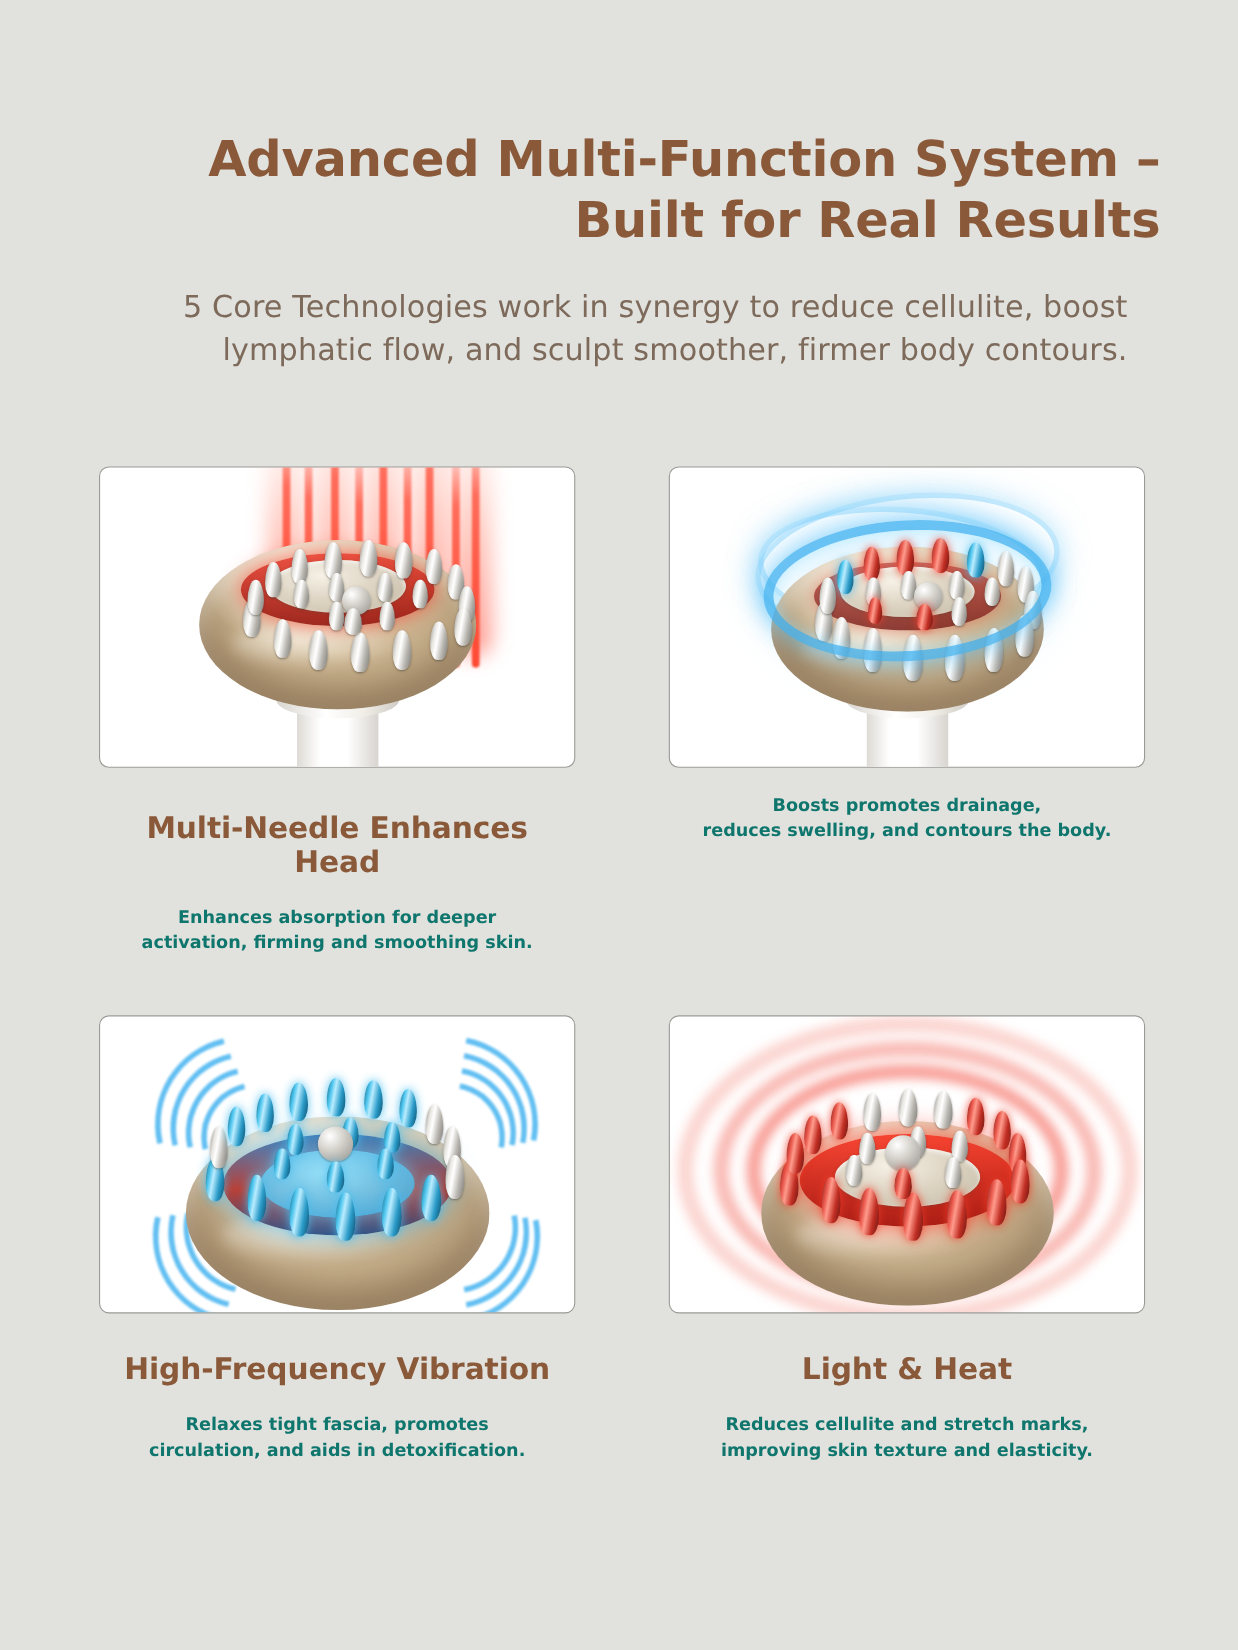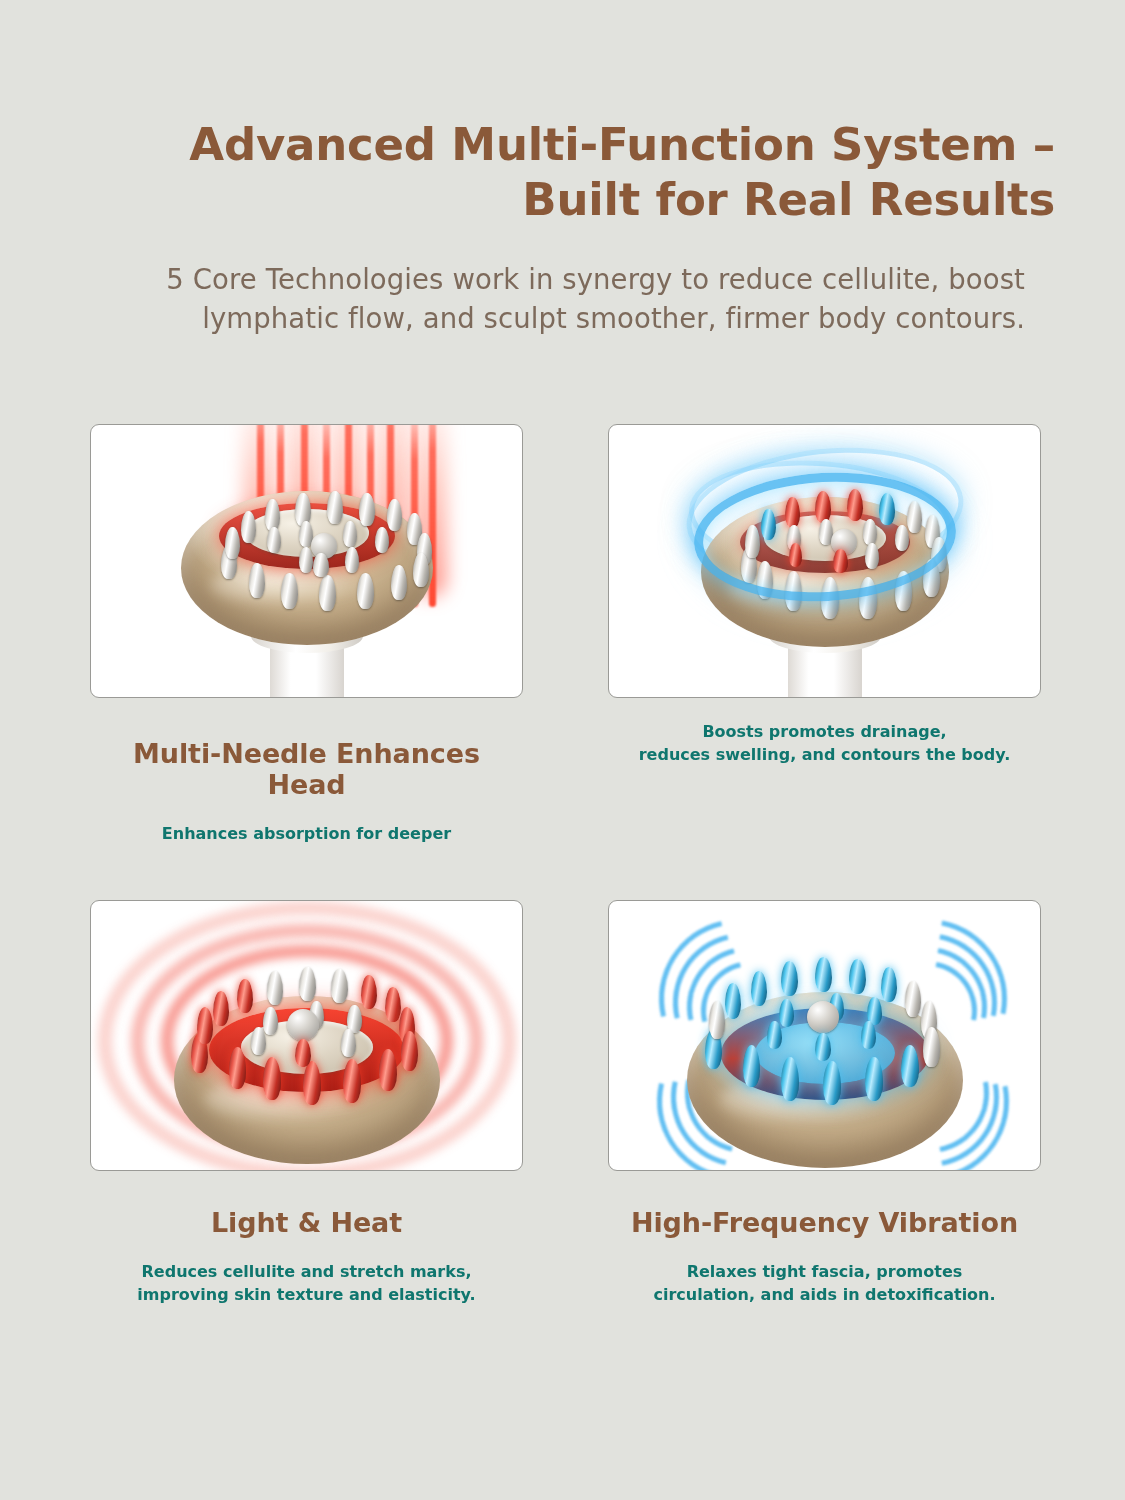--- a/index.html
+++ b/index.html
@@ -236,20 +236,21 @@
           <div class="nub" style="left:208px;top:122px;width:14px;height:26px;"></div>
           <div class="nub" style="left:254px;top:122px;width:14px;height:26px;"></div>
           <div class="nub center" style="left:220px;top:108px;width:26px;height:26px;"></div>
           <div class="nub" style="left:222px;top:128px;width:16px;height:24px;"></div>
         </div>
       </div>
       <div class="caption">
         <p class="cap-title">Multi-Needle Enhances Head</p>
         <p class="cap-desc">
           <span>Enhances absorption for deeper</span>
+          <span>activation, firming and smoothing skin.</span>
         </p>
       </div>
     </div>
 
     <div class="cell">
       <div class="imgcard">
         <div class="scene">
           <div class="orbit-haze" style="width:330px;height:210px;top:10px;"></div>
 
           <div class="orbit faint" style="width:268px;height:118px;top:24px;transform:translateX(-50%) rotate(-6deg);"></div>
@@ -296,20 +297,85 @@
         <p class="cap-desc">
           <span>Boosts promotes drainage,</span>
           <span>reduces swelling, and contours the body.</span>
         </p>
       </div>
     </div>
 
     <div class="cell r2">
       <div class="imgcard">
         <div class="scene">
+
+          <div class="arc" style="left:50px;top:18px;width:150px;height:150px;transform:rotate(-58deg);"></div>
+          <div class="arc" style="left:64px;top:32px;width:130px;height:130px;transform:rotate(-58deg);"></div>
+          <div class="arc" style="left:78px;top:46px;width:110px;height:110px;transform:rotate(-58deg);"></div>
+          <div class="arc" style="left:92px;top:60px;width:90px;height:90px;transform:rotate(-58deg);"></div>
+
+          <div class="arc" style="left:238px;top:18px;width:150px;height:150px;transform:rotate(56deg);"></div>
+          <div class="arc" style="left:248px;top:32px;width:130px;height:130px;transform:rotate(56deg);"></div>
+          <div class="arc" style="left:258px;top:46px;width:110px;height:110px;transform:rotate(56deg);"></div>
+          <div class="arc" style="left:268px;top:60px;width:90px;height:90px;transform:rotate(56deg);"></div>
+
+          <div class="arc" style="left:48px;top:120px;width:150px;height:150px;transform:rotate(-122deg);"></div>
+          <div class="arc" style="left:62px;top:126px;width:130px;height:130px;transform:rotate(-122deg);"></div>
+          <div class="arc" style="left:76px;top:132px;width:110px;height:110px;transform:rotate(-122deg);"></div>
+
+          <div class="arc" style="left:240px;top:120px;width:150px;height:150px;transform:rotate(124deg);"></div>
+          <div class="arc" style="left:250px;top:126px;width:130px;height:130px;transform:rotate(124deg);"></div>
+          <div class="arc" style="left:260px;top:132px;width:110px;height:110px;transform:rotate(124deg);"></div>
+
+          <div class="dome" style="width:276px;height:176px;bottom:2px;"></div>
+          <div class="ring-band" style="width:208px;height:92px;bottom:70px;
+               background:linear-gradient(180deg,rgba(40,120,190,.9),rgba(180,40,35,.85) 55%,rgba(30,70,130,.9));
+               box-shadow:0 0 24px rgba(70,180,240,.75);"></div>
+          <div class="ring-band" style="width:140px;height:62px;bottom:86px;
+               background:radial-gradient(ellipse at 42% 34%, rgba(150,230,255,.95), rgba(50,170,225,.85));
+               box-shadow:0 0 18px rgba(90,200,250,.8);"></div>
+
+          <div class="nub blue" style="left:96px;top:128px;width:17px;height:40px;"></div>
+          <div class="nub" style="left:100px;top:100px;width:16px;height:38px;"></div>
+          <div class="nub blue" style="left:116px;top:82px;width:16px;height:36px;"></div>
+          <div class="nub blue" style="left:142px;top:70px;width:16px;height:35px;"></div>
+          <div class="nub blue" style="left:172px;top:60px;width:17px;height:35px;"></div>
+          <div class="nub blue" style="left:206px;top:56px;width:17px;height:35px;"></div>
+          <div class="nub blue" style="left:240px;top:58px;width:17px;height:35px;"></div>
+          <div class="nub blue" style="left:272px;top:66px;width:16px;height:35px;"></div>
+          <div class="nub" style="left:296px;top:80px;width:16px;height:36px;"></div>
+          <div class="nub" style="left:312px;top:100px;width:16px;height:38px;"></div>
+          <div class="nub" style="left:314px;top:126px;width:17px;height:40px;"></div>
+          <div class="nub blue" style="left:292px;top:144px;width:18px;height:42px;"></div>
+          <div class="nub blue" style="left:256px;top:156px;width:18px;height:44px;"></div>
+          <div class="nub blue" style="left:214px;top:160px;width:18px;height:44px;"></div>
+          <div class="nub blue" style="left:172px;top:156px;width:18px;height:44px;"></div>
+          <div class="nub blue" style="left:134px;top:144px;width:17px;height:42px;"></div>
+
+          <div class="nub blue" style="left:170px;top:98px;width:15px;height:28px;"></div>
+          <div class="nub blue" style="left:220px;top:92px;width:15px;height:28px;"></div>
+          <div class="nub blue" style="left:258px;top:96px;width:15px;height:28px;"></div>
+          <div class="nub blue" style="left:158px;top:120px;width:15px;height:28px;"></div>
+          <div class="nub blue" style="left:252px;top:120px;width:15px;height:28px;"></div>
+          <div class="nub center" style="left:198px;top:100px;width:32px;height:32px;"></div>
+          <div class="nub blue" style="left:206px;top:132px;width:16px;height:28px;"></div>
+        </div>
+      </div>
+      <div class="caption">
+        <p class="cap-title">High-Frequency Vibration</p>
+        <p class="cap-desc">
+          <span>Relaxes tight fascia, promotes</span>
+          <span>circulation, and aids in detoxification.</span>
+        </p>
+      </div>
+    </div>
+
+    <div class="cell r2">
+      <div class="imgcard">
+        <div class="scene">
           <div class="halo" style="width:390px;height:252px;border-width:14px;border-color:rgba(240,70,50,.24);top:52%;"></div>
           <div class="halo" style="width:326px;height:208px;border-width:13px;border-color:rgba(240,60,45,.38);top:52%;"></div>
           <div class="halo" style="width:268px;height:168px;border-width:12px;border-color:rgba(242,55,40,.52);top:52%;"></div>
 
           <div class="dome" style="width:266px;height:168px;bottom:6px;"></div>
           <div class="ring-band" style="width:196px;height:84px;bottom:78px;
                background:linear-gradient(180deg,rgba(248,60,42,.95),rgba(168,20,12,.95));
                box-shadow:0 0 26px rgba(250,70,50,.9);"></div>
           <div class="plate" style="width:132px;height:54px;bottom:96px;"></div>
 
@@ -341,79 +407,14 @@
       </div>
       <div class="caption">
         <p class="cap-title">Light &amp; Heat</p>
         <p class="cap-desc">
           <span>Reduces cellulite and stretch marks,</span>
           <span>improving skin texture and elasticity.</span>
         </p>
       </div>
     </div>
 
-    <div class="cell r2">
-      <div class="imgcard">
-        <div class="scene">
-
-          <div class="arc" style="left:50px;top:18px;width:150px;height:150px;transform:rotate(-58deg);"></div>
-          <div class="arc" style="left:64px;top:32px;width:130px;height:130px;transform:rotate(-58deg);"></div>
-          <div class="arc" style="left:78px;top:46px;width:110px;height:110px;transform:rotate(-58deg);"></div>
-          <div class="arc" style="left:92px;top:60px;width:90px;height:90px;transform:rotate(-58deg);"></div>
-
-          <div class="arc" style="left:238px;top:18px;width:150px;height:150px;transform:rotate(56deg);"></div>
-          <div class="arc" style="left:248px;top:32px;width:130px;height:130px;transform:rotate(56deg);"></div>
-          <div class="arc" style="left:258px;top:46px;width:110px;height:110px;transform:rotate(56deg);"></div>
-          <div class="arc" style="left:268px;top:60px;width:90px;height:90px;transform:rotate(56deg);"></div>
-
-          <div class="arc" style="left:48px;top:120px;width:150px;height:150px;transform:rotate(-122deg);"></div>
-          <div class="arc" style="left:62px;top:126px;width:130px;height:130px;transform:rotate(-122deg);"></div>
-          <div class="arc" style="left:76px;top:132px;width:110px;height:110px;transform:rotate(-122deg);"></div>
-
-          <div class="arc" style="left:240px;top:120px;width:150px;height:150px;transform:rotate(124deg);"></div>
-          <div class="arc" style="left:250px;top:126px;width:130px;height:130px;transform:rotate(124deg);"></div>
-          <div class="arc" style="left:260px;top:132px;width:110px;height:110px;transform:rotate(124deg);"></div>
-
-          <div class="dome" style="width:276px;height:176px;bottom:2px;"></div>
-          <div class="ring-band" style="width:208px;height:92px;bottom:70px;
-               background:linear-gradient(180deg,rgba(40,120,190,.9),rgba(180,40,35,.85) 55%,rgba(30,70,130,.9));
-               box-shadow:0 0 24px rgba(70,180,240,.75);"></div>
-          <div class="ring-band" style="width:140px;height:62px;bottom:86px;
-               background:radial-gradient(ellipse at 42% 34%, rgba(150,230,255,.95), rgba(50,170,225,.85));
-               box-shadow:0 0 18px rgba(90,200,250,.8);"></div>
-
-          <div class="nub blue" style="left:96px;top:128px;width:17px;height:40px;"></div>
-          <div class="nub" style="left:100px;top:100px;width:16px;height:38px;"></div>
-          <div class="nub blue" style="left:116px;top:82px;width:16px;height:36px;"></div>
-          <div class="nub blue" style="left:142px;top:70px;width:16px;height:35px;"></div>
-          <div class="nub blue" style="left:172px;top:60px;width:17px;height:35px;"></div>
-          <div class="nub blue" style="left:206px;top:56px;width:17px;height:35px;"></div>
-          <div class="nub blue" style="left:240px;top:58px;width:17px;height:35px;"></div>
-          <div class="nub blue" style="left:272px;top:66px;width:16px;height:35px;"></div>
-          <div class="nub" style="left:296px;top:80px;width:16px;height:36px;"></div>
-          <div class="nub" style="left:312px;top:100px;width:16px;height:38px;"></div>
-          <div class="nub" style="left:314px;top:126px;width:17px;height:40px;"></div>
-          <div class="nub blue" style="left:292px;top:144px;width:18px;height:42px;"></div>
-          <div class="nub blue" style="left:256px;top:156px;width:18px;height:44px;"></div>
-          <div class="nub blue" style="left:214px;top:160px;width:18px;height:44px;"></div>
-          <div class="nub blue" style="left:172px;top:156px;width:18px;height:44px;"></div>
-          <div class="nub blue" style="left:134px;top:144px;width:17px;height:42px;"></div>
-
-          <div class="nub blue" style="left:170px;top:98px;width:15px;height:28px;"></div>
-          <div class="nub blue" style="left:220px;top:92px;width:15px;height:28px;"></div>
-          <div class="nub blue" style="left:258px;top:96px;width:15px;height:28px;"></div>
-          <div class="nub blue" style="left:158px;top:120px;width:15px;height:28px;"></div>
-          <div class="nub blue" style="left:252px;top:120px;width:15px;height:28px;"></div>
-          <div class="nub center" style="left:198px;top:100px;width:32px;height:32px;"></div>
-          <div class="nub blue" style="left:206px;top:132px;width:16px;height:28px;"></div>
-        </div>
-      </div>
-      <div class="caption">
-        <p class="cap-title">High-Frequency Vibration</p>
-        <p class="cap-desc">
-          <span>Relaxes tight fascia, promotes</span>
-          <span>circulation, and aids in detoxification.</span>
-        </p>
-      </div>
-    </div>
-
   </div>
 </div>
 
 </body></html>

